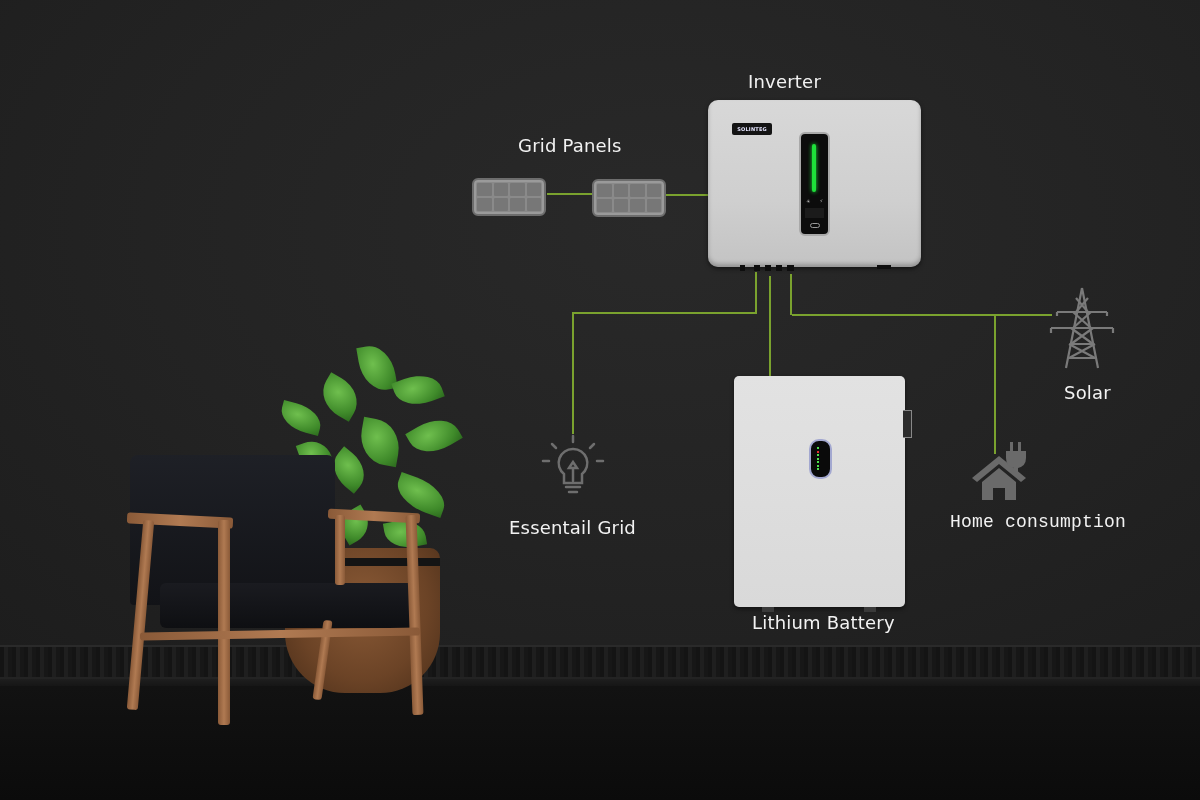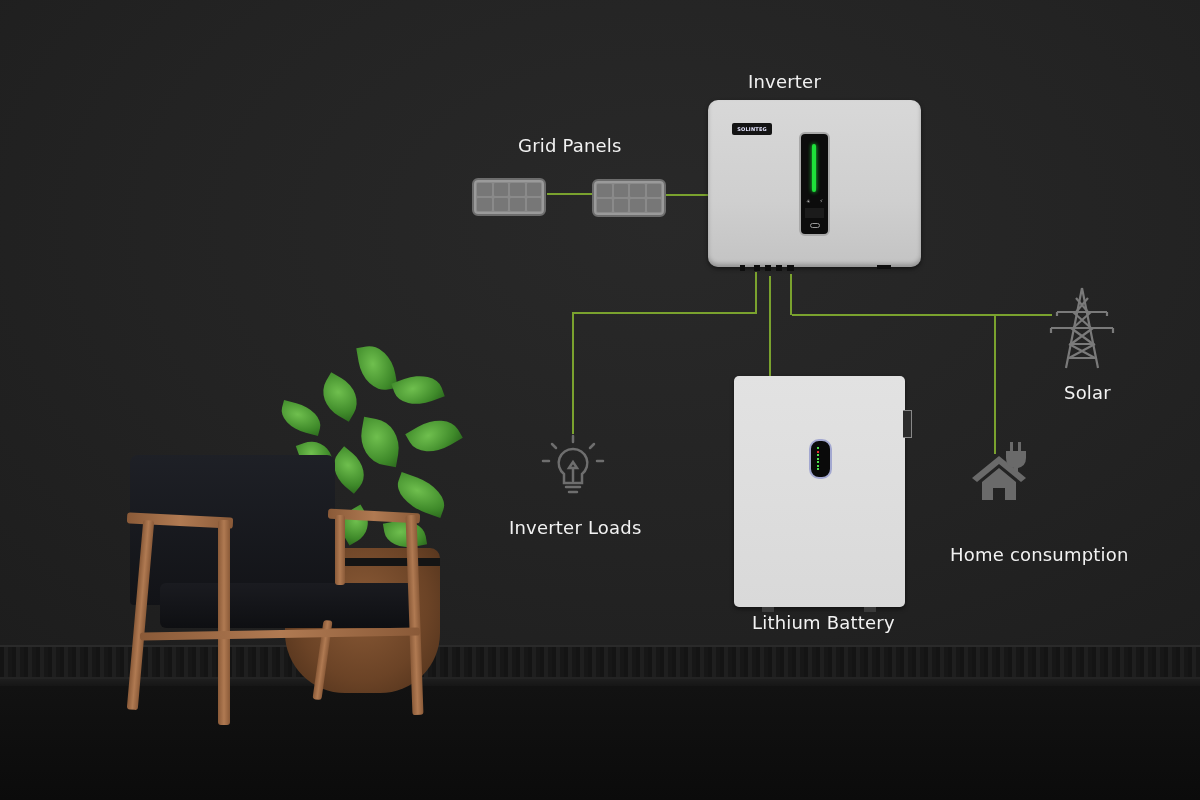--- a/index.html
+++ b/index.html
@@ -192,21 +192,21 @@
     <line x1="56" y1="12" x2="52" y2="16"></line>
     <line x1="5" y1="29" x2="11" y2="29"></line>
     <line x1="59" y1="29" x2="65" y2="29"></line>
     <path d="M35 17 a14 14 0 0 1 9 25 v9 h-18 v-9 a14 14 0 0 1 9 -25 z"></path>
     <path d="M31 36 l4 -6 l4 6 z"></path>
     <line x1="35" y1="36" x2="35" y2="49"></line>
     <line x1="28" y1="55" x2="42" y2="55"></line>
     <line x1="31" y1="60" x2="39" y2="60"></line>
   </g>
 </svg>
-<div class="label" style="left:509px;top:517px;">Inverter Loads</div>
+<div class="label" style="left:509px;top:517px;">Essentail Grid</div>
 
 <div class="battery">
   <div class="batt-display">
     <div class="batt-leds">
       <span></span>
         <span class="red"></span>
         <span></span>
         <span></span>
         <span></span>
         <span></span>
@@ -235,21 +235,21 @@
 
 <svg class="icon" width="66" height="60" viewBox="0 0 66 60" style="left:970px;top:442px;">
   <g fill="#6a6a6a">
     <path d="M2 36 L29 14 L56 36 L51 40 L29 22 L7 40 Z"></path>
     <path d="M12 40 L29 26 L46 40 L46 58 L35 58 L35 46 L23 46 L23 58 L12 58 Z"></path>
     <rect x="40" y="0" width="3" height="9"></rect>
     <rect x="48" y="0" width="3" height="9"></rect>
     <path d="M36 9 L56 9 L56 16 Q56 24 48 26 L48 34 L44 34 L44 26 Q36 24 36 16 Z"></path>
   </g>
 </svg>
-<div class="label" style="left:950px;top:544px;">Home consumption</div>
+<div class="label" style="left:950px;top:512px;font-family:Liberation Mono, monospace;">Home consumption</div>
 
 <div class="plant-pot">
   <div class="pot-rim"></div>
 </div>
 <div>
   <div class="leaf" style="left:360px;top:345px;width:34px;height:46px;transform:rotate(-10deg);"></div>
   <div class="leaf" style="left:320px;top:380px;width:40px;height:34px;transform:rotate(30deg);"></div>
   <div class="leaf" style="left:395px;top:375px;width:46px;height:30px;transform:rotate(-20deg);"></div>
   <div class="leaf" style="left:280px;top:405px;width:42px;height:26px;transform:rotate(15deg);"></div>
   <div class="leaf" style="left:360px;top:420px;width:40px;height:44px;transform:rotate(10deg);"></div>

